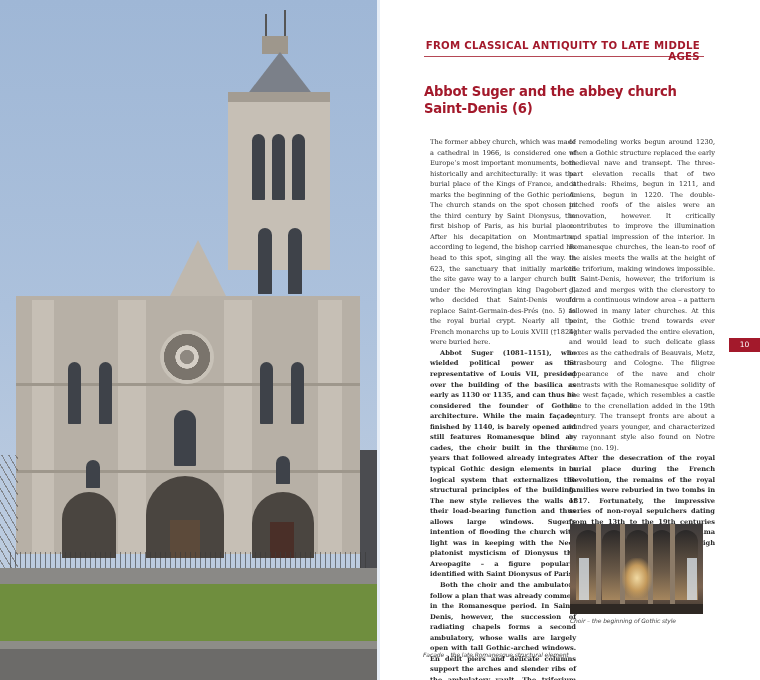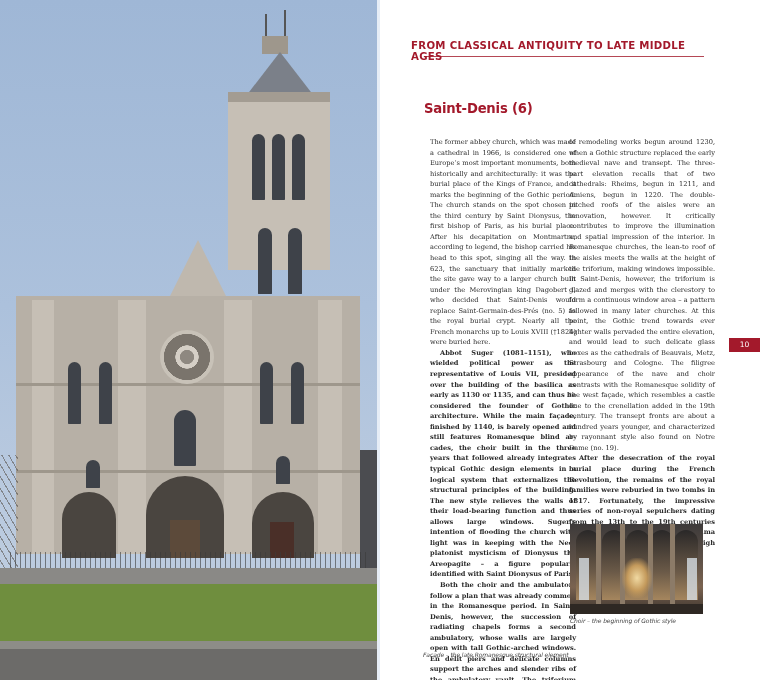--- a/index.html
+++ b/index.html
@@ -38,21 +38,21 @@
     .forecourt { position: absolute; left: 0; top: 568px; width: 380px; height: 18px; background: #8a8986; }
     .fence { position: absolute; left: 10px; top: 552px; width: 360px; height: 18px;
       background: repeating-linear-gradient(90deg, #3a3a3a 0 1px, transparent 1px 5px); opacity: .6; }
     .tree { position: absolute; left: 0; top: 455px; width: 18px; height: 130px;
       background: repeating-linear-gradient(60deg, #5a5550 0 1px, transparent 1px 6px); opacity: .6; }
     .side-bldg { position: absolute; left: 360px; top: 450px; width: 20px; height: 130px; background: #4b4c50; }
 
     
     .page { position: absolute; left: 380px; top: 0; width: 380px; height: 680px; background: #ffffff; }
     .running-head {
-      position: absolute; left: 31px; top: 40px; width: 280px; text-align: left;
+      position: absolute; left: 40px; top: 40px; width: 280px; text-align: right;
       font-family: "DejaVu Sans", sans-serif; font-weight: bold; font-size: 10.2px;
       letter-spacing: 0.3px; color: #a3192b;
     }
     .running-rule { position: absolute; left: 44px; top: 56px; width: 280px; height: 1px; background: #a3192b; opacity: .8; }
     .article-title {
       position: absolute; left: 44px; top: 83px; width: 300px;
       font-family: "DejaVu Sans", sans-serif; font-weight: bold; font-size: 13.2px; line-height: 17px;
       color: #a3192b; letter-spacing: -0.2px;
     }
     .col {
@@ -139,21 +139,21 @@
   <div class="curb"></div>
   <div class="road"></div>
   <div class="edge"></div>
 </div>
 
 <div class="page">
   <div class="running-head">FROM CLASSICAL ANTIQUITY TO LATE MIDDLE AGES</div>
   <div class="running-rule"></div>
 
   <h1 class="article-title">
-    <br>
+    <span>Abbot Suger and the abbey church</span><br>
     <span>Saint-Denis (6)</span>
   </h1>
 
   <div class="col left">
     <p>The former abbey church, which was made a cathedral in 1966, is considered one of Europe’s most important monuments, both historically and architecturally: it was the burial place of the Kings of France, and it marks the beginning of the Gothic period. The church stands on the spot chosen in the third century by Saint Dionysus, the first bishop of Paris, as his burial place. After his decapitation on Montmartre, accord­ing to legend, the bishop carried his head to this spot, singing all the way. In 623, the sanctuary that initially marked the site gave way to a larger church built under the Merovingian king Dagobert I, who decided that Saint-Denis would replace Saint-Ger­main-des-Prés (no. 5) as the royal burial crypt. Nearly all the French monarchs up to Louis XVIII (†1824) were buried here.</p>
     <p class="indent">Abbot Suger (1081–1151), who wielded political power as the representative of Louis VII, presided over the building of the basilica as early as 1130 or 1135, and can thus be considered the founder of Gothic architecture. While the main fa­çade, finished by 1140, is barely opened and still features Romanesque blind ar­cades, the choir built in the three years that followed already integrates typi­cal Gothic design elements in a logical system that externalizes the structural principles of the building. The new style relieves the walls of their load-bearing function and thus allows large windows. Suger’s intention of flooding the church with light was in keeping with the Neo­platonist mysticism of Dionysus the Areo­pagite – a figure popularly identified with Saint Dionysus of Paris</p>
     <p class="indent">Both the choir and the ambulatory fol­low a plan that was already common in the Romanesque period. In Saint-Denis, how­ever, the succession of radiating chapels forms a second ambulatory, whose walls are largely open with tall Gothic-arched windows. En délit piers and delicate col­umns support the arches and slender ribs of the ambulatory vault. The triforium and clerestory of the choir are the result</p>
   </div>
 
   <div class="col right">

